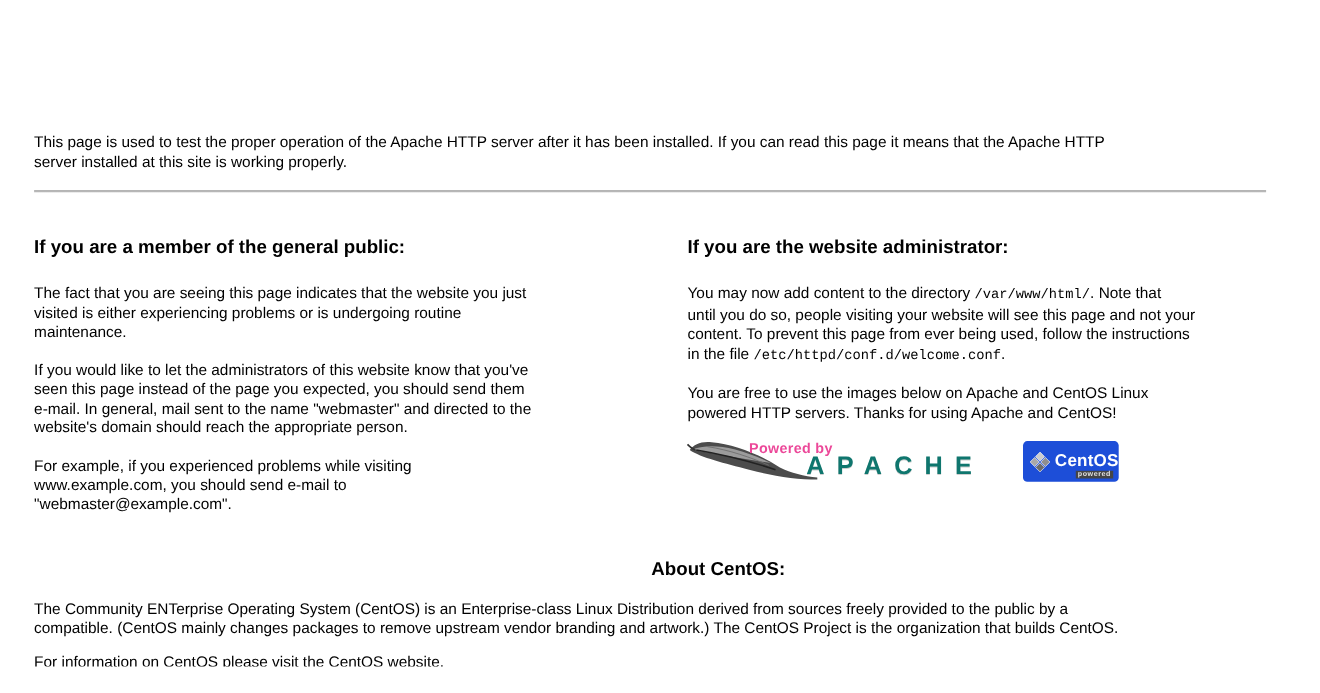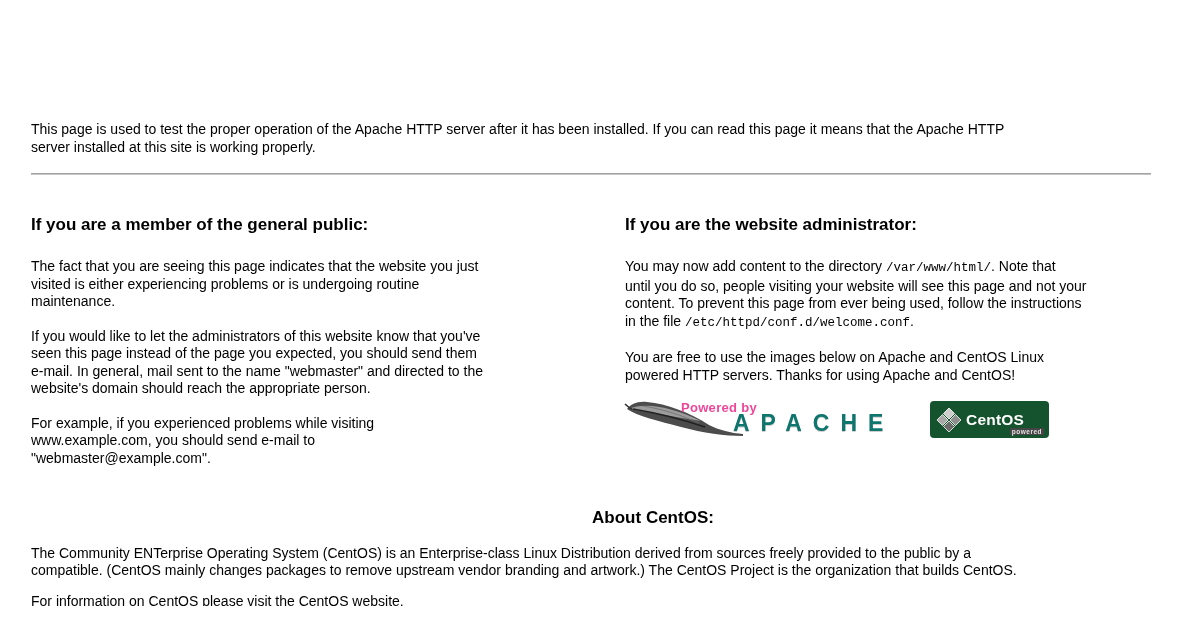--- a/index.html
+++ b/index.html
@@ -26,21 +26,21 @@
   .para{margin:0 0 17px 0;}
   .para .line{font-size:14px;line-height:17.5px;}
   .mono{font-family:"Liberation Mono",monospace;font-size:12.5px;}
 
   
   .logos{display:flex;align-items:flex-start;margin-top:2px;}
   .apache-logo{position:relative;width:278px;height:40px;}
   .apache-feather{position:absolute;left:-2px;top:-4px;}
   .powered-by{position:absolute;left:56px;top:-1px;font-size:13px;font-weight:bold;letter-spacing:.3px;color:#ec4899;}
   .apache-word{position:absolute;left:97px;top:9px;font-size:23px;font-weight:bold;letter-spacing:11px;color:#0f766e;text-shadow:0 1px 0 #cfcfcf;margin-left:11px;}
-  .centos-logo{width:119px;height:37px;background:#14532d;border-radius:4px;position:relative;margin-left:27px;display:flex;align-items:center;box-sizing:border-box;padding-left:5px;}
+  .centos-logo{width:87px;height:37px;background:#1d4ed8;border-radius:4px;position:relative;margin-left:27px;display:flex;align-items:center;box-sizing:border-box;padding-left:5px;}
   .centos-text{color:#fff;font-weight:bold;font-size:15.5px;margin-left:3px;letter-spacing:.2px;}
   .centos-powered{position:absolute;right:5px;bottom:3px;font-size:6.5px;color:#e3e3e3;background:#454545;padding:0 2px;font-weight:bold;letter-spacing:.5px;}
 
   
   .about-heading{margin:25px 0 0 62px;width:1120px;text-align:center;font-size:17px;line-height:17px;font-weight:bold;}
   .about-body{margin:19px 0 0;}
   .about-body .line{font-size:14px;line-height:17px;}
   .about-body b{font-weight:normal;text-align:right;}
 
   

